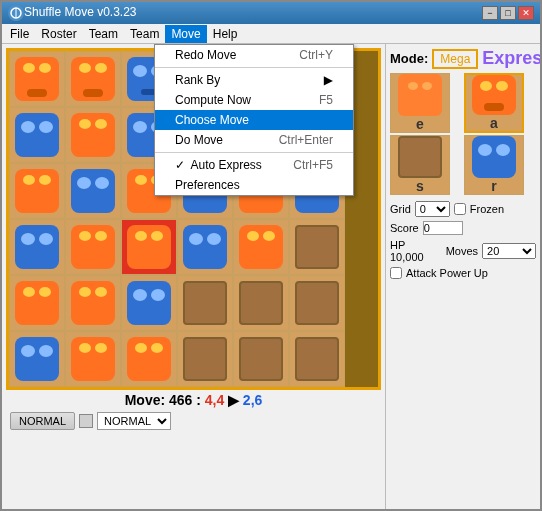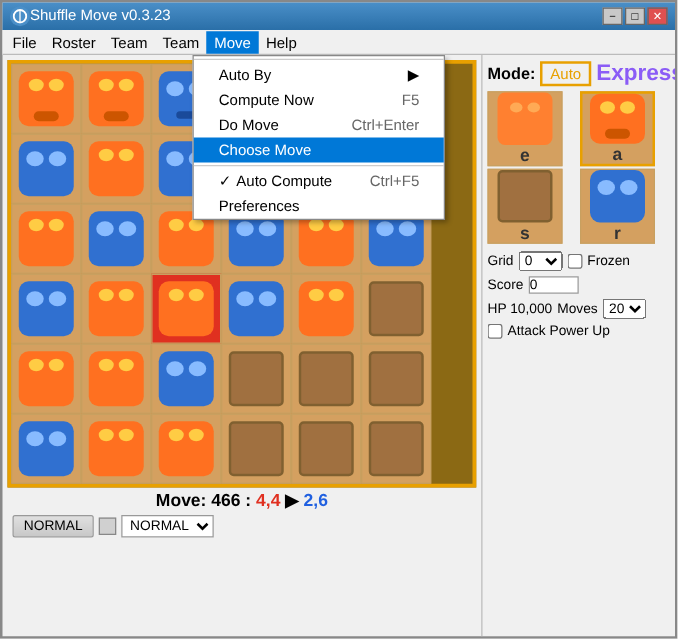--- a/index.html
+++ b/index.html
@@ -498,21 +498,21 @@
         <select class="dropdown">
           <option>NORMAL</option>
         </select>
       </div>
     </div>
 
     <div class="right-panel">
 
       <div class="mode-bar">
         <span class="mode-label">Mode:</span>
-        <span class="mode-paint">Auto</span>
+        <span class="mode-paint">Mega</span>
         <span class="mode-express">Express</span>
       </div>
 
       <div class="pokemon-grid-2x2">
 
         <div class="pokemon-cell-right">
           <div style="width:44px;height:44px;background:#ff8030;border-radius:6px;position:relative;">
               <div style="position:absolute;top:8px;left:10px;width:10px;height:8px;background:#ffaa55;border-radius:50%;"></div>
               <div style="position:absolute;top:8px;right:10px;width:10px;height:8px;background:#ffaa55;border-radius:50%;"></div>
             </div>
@@ -550,51 +550,55 @@
         <input type="checkbox" style="">
         <label>Frozen</label>
       </div>
       <div class="options-row">
         <label>Score</label>
         <input type="number" value="0" style="width: 40px;">
       </div>
       <div class="options-row">
         <label>HP 10,000</label>
         <label>Moves</label>
-        <select style="width:35px;font-size:11px;">
+        <select style="width:54px;font-size:11px;">
           <option>20</option>
         </select>
       </div>
       <div class="options-row">
         <input type="checkbox" style="">
         <label>Attack Power Up</label>
       </div>
     </div>
 
     <div class="dropdown-menu">
+      <div class="dropdown-menu-item">
+        <span>Redo Move</span>
+        <span class="shortcut">Ctrl+Y</span>
+      </div>
       <div class="menu-separator"></div>
       <div class="dropdown-menu-item">
-        <span>Auto By</span>
+        <span>Rank By</span>
         <span class="arrow">▶</span>
       </div>
       <div class="dropdown-menu-item">
         <span>Compute Now</span>
         <span class="shortcut">F5</span>
       </div>
+      <div class="dropdown-menu-item highlighted">
+        <span>Choose Move</span>
+      </div>
       <div class="dropdown-menu-item">
         <span>Do Move</span>
         <span class="shortcut">Ctrl+Enter</span>
       </div>
-      <div class="dropdown-menu-item highlighted">
-        <span>Choose Move</span>
-      </div>
       <div class="menu-separator"></div>
       <div class="dropdown-menu-item">
         <span class="checkmark">✓</span>
-        <span>Auto Compute</span>
+        <span>Auto Express</span>
         <span class="shortcut">Ctrl+F5</span>
       </div>
       <div class="dropdown-menu-item">
         <span>Preferences</span>
       </div>
     </div>
   </div>
 
 </div>
 

